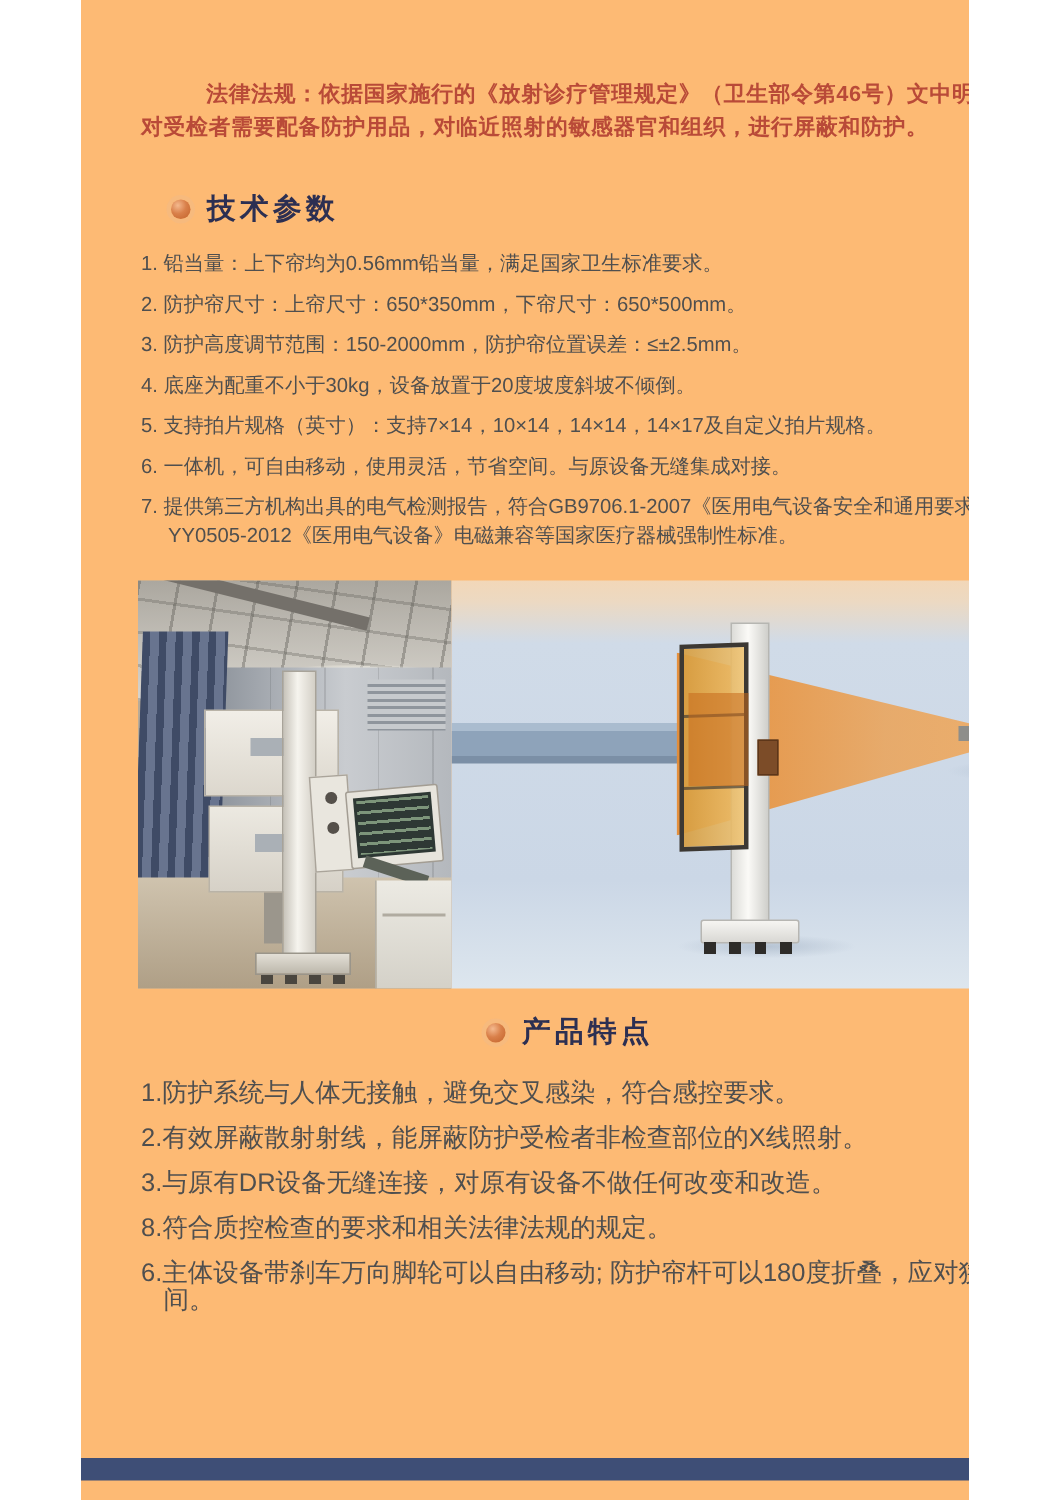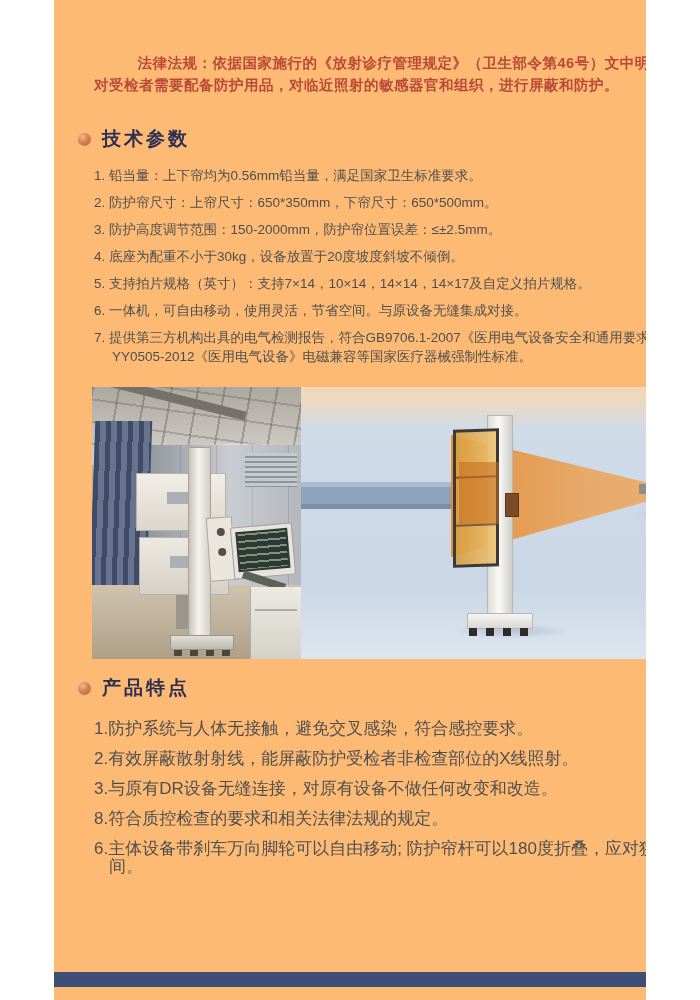--- a/index.html
+++ b/index.html
@@ -9,23 +9,23 @@
     position:relative; width:592px; height:1000px; margin:0 auto;
     background:#fdba74; overflow:hidden;
   }
   
   .legal {
     margin:52px 40px 0 40px; width:622px;
     color:#b94a38; font-size:14.5px; font-weight:bold;
     line-height:22px; text-indent:3em; letter-spacing:.5px;
   }
   
-  .section-header { display:flex; align-items:center; margin-left:24px; }
+  .section-header { display:flex; align-items:center; margin-left:60px; }
   .sh-tech { margin-top:30px; }
-  .sh-feat { margin-top:16px; }
+  .sh-feat { margin-top:16px;justify-content:center; }
   .bullet {
     width:13px; height:13px; border-radius:50%; margin-right:11px; flex:none;
     background:radial-gradient(circle at 35% 30%, #f4b98e 0%, #d9804a 45%, #c2622a 100%);
     box-shadow:0 0 0 3px rgba(235,185,150,.28);
   }
   .section-title {
     font-size:19px; font-weight:bold; color:#2c2f52; letter-spacing:3px;
   }
   
   .tech-list { list-style:none; margin:15px 40px 4px 40px; width:628px; }

